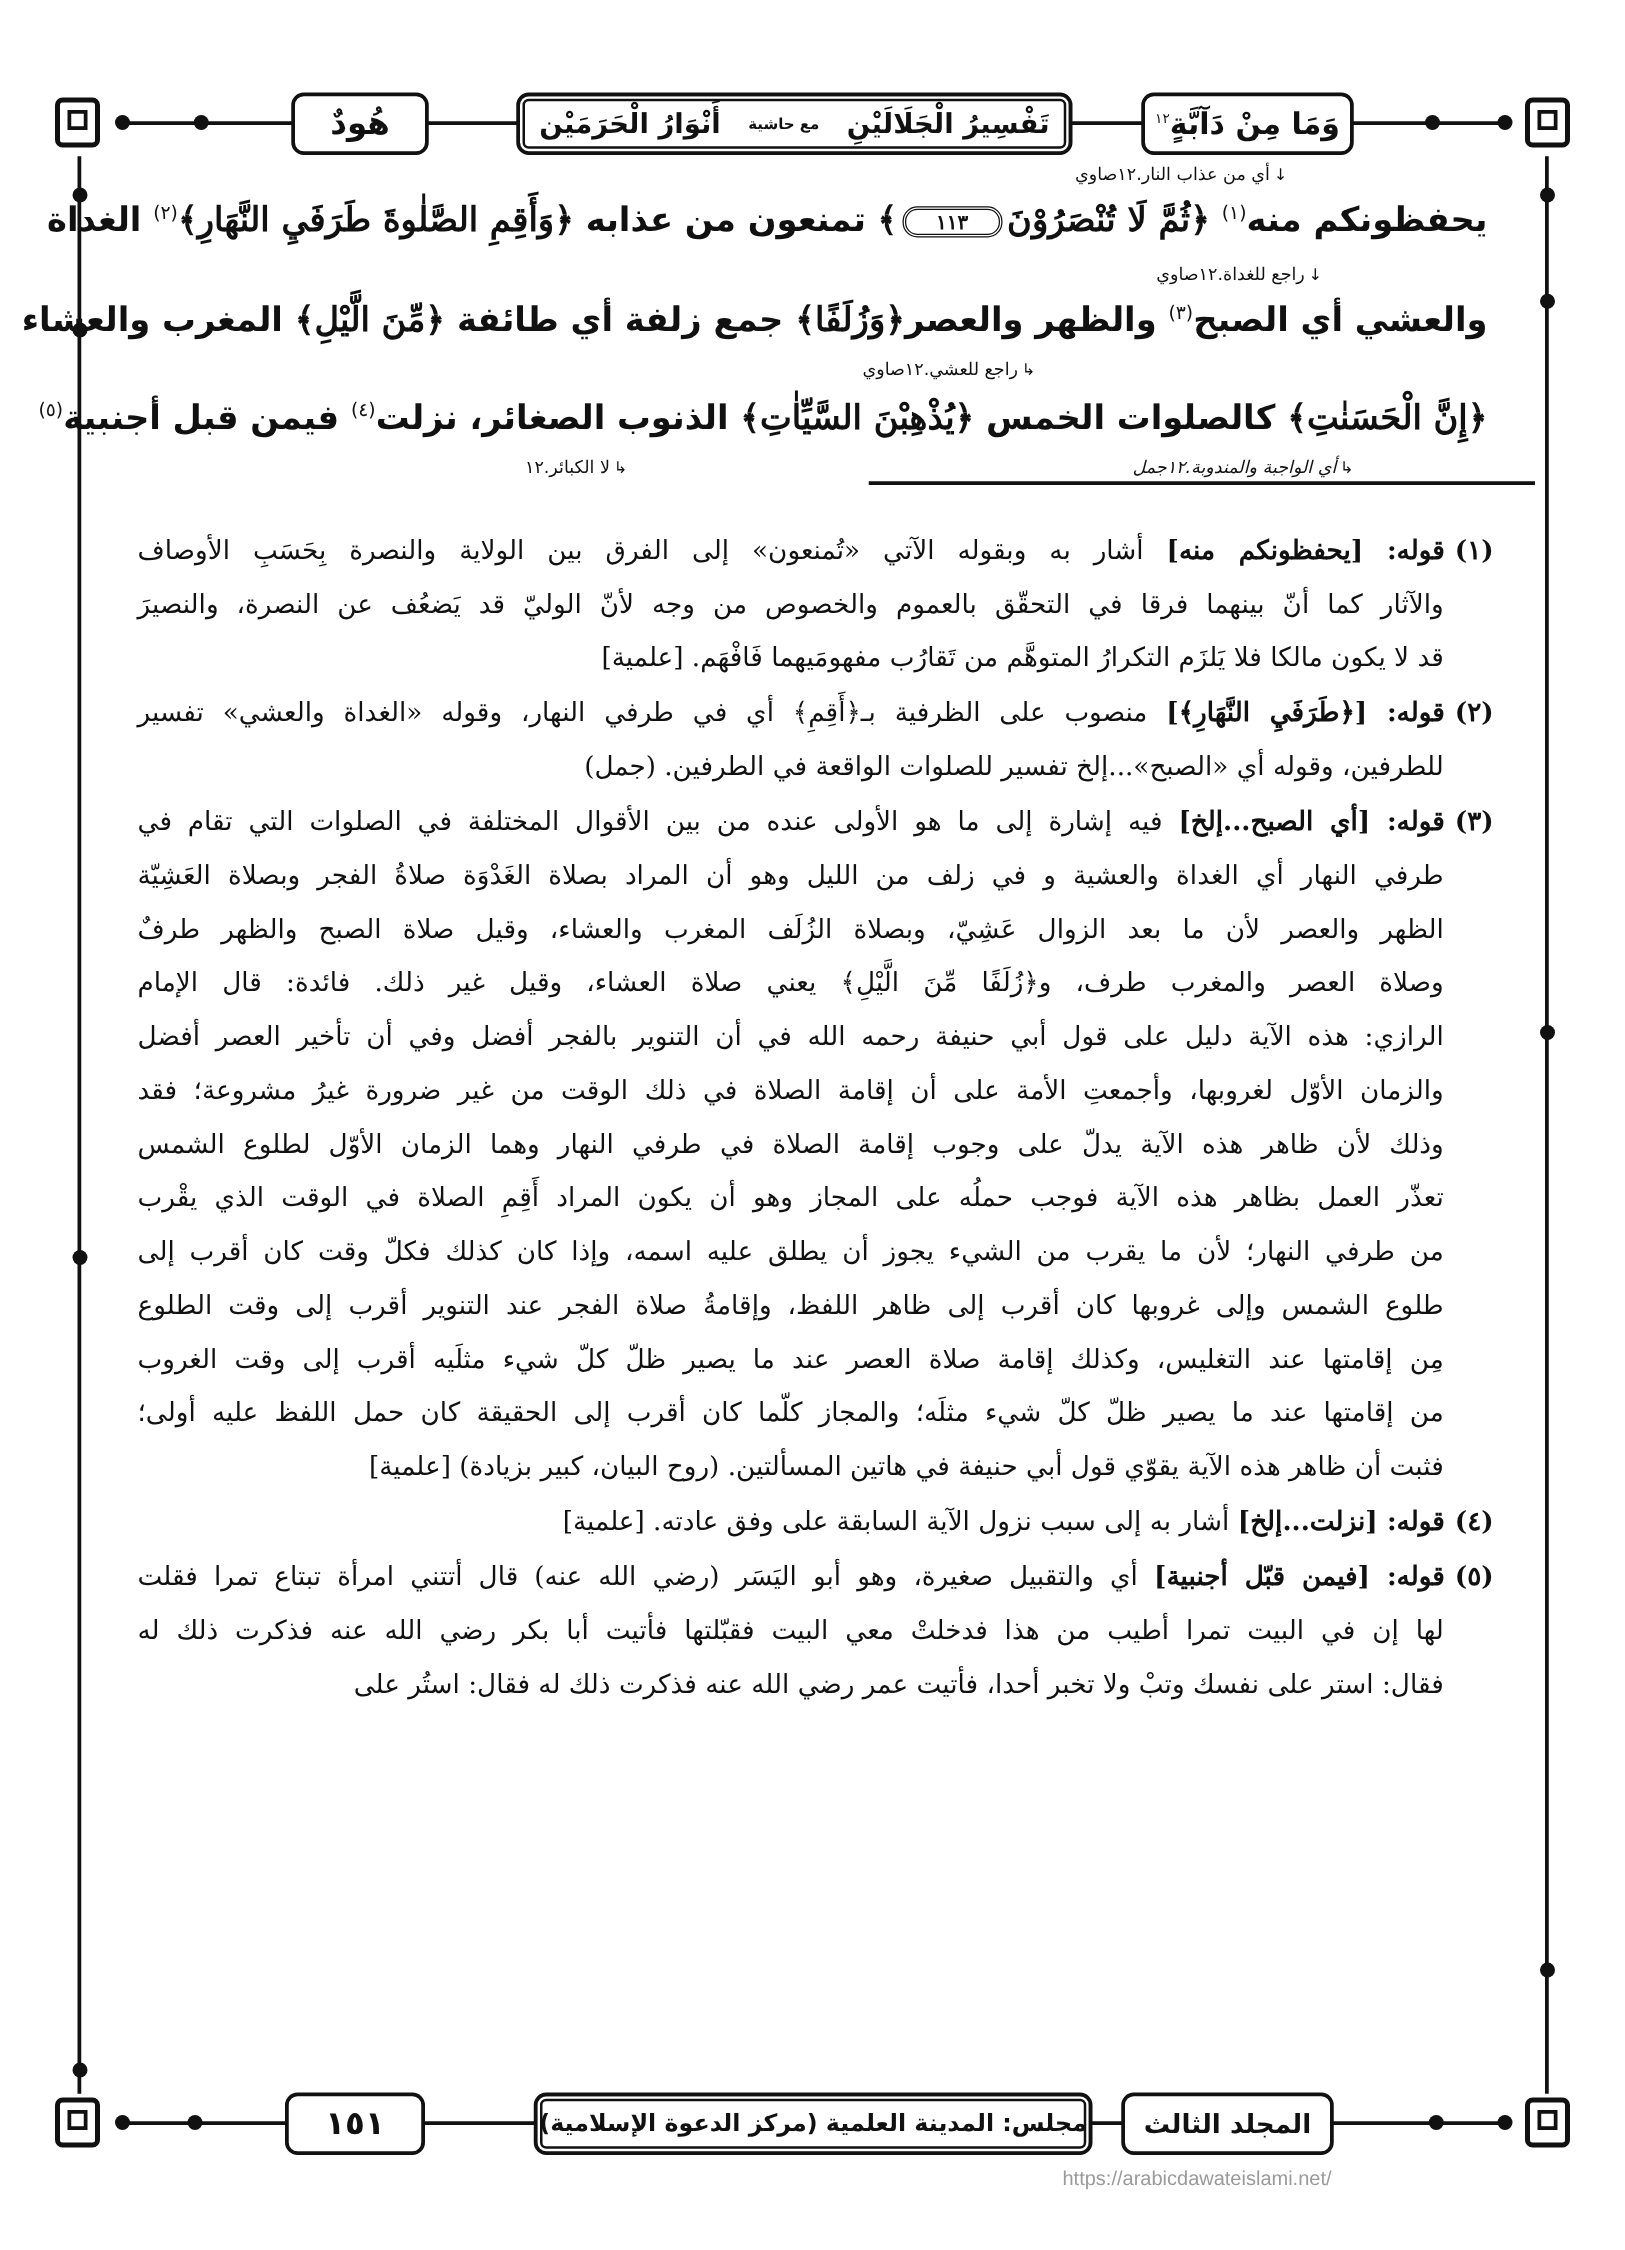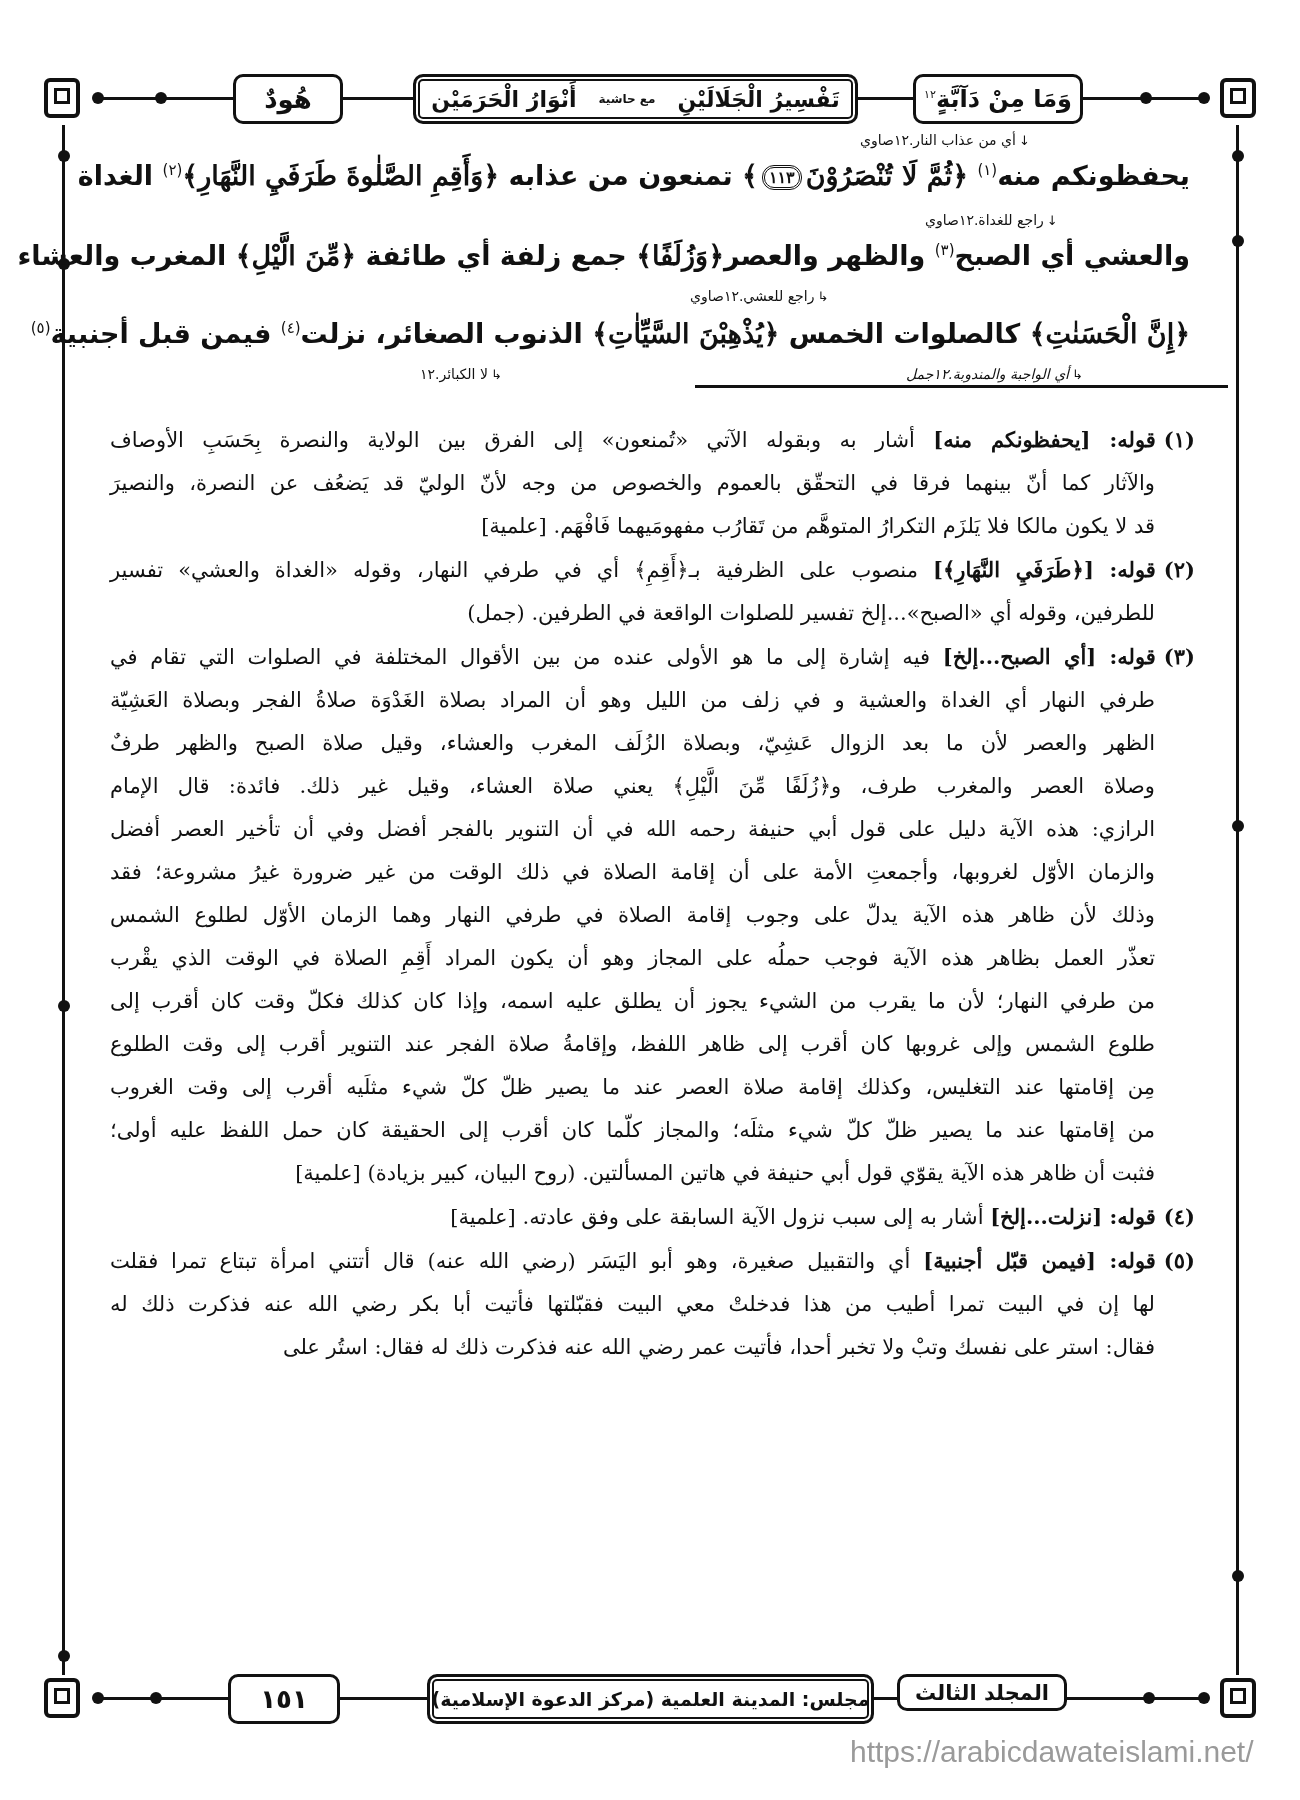--- a/index.html
+++ b/index.html
@@ -14,30 +14,30 @@
   .tbox { position:absolute; border:3px solid #111; border-radius:10px; background:#fff;
           display:flex; align-items:center; justify-content:center; box-sizing:border-box;
           font-family:"DejaVu Sans", sans-serif; font-weight:bold; direction:rtl; }
   .tbox.double { box-shadow: inset 0 0 0 2px #fff, inset 0 0 0 4px #111; }
   
   .matn { position:absolute; right:110px; left:110px; direction:rtl; text-align:justify;
           font-family:"DejaVu Sans", sans-serif; font-weight:bold; font-size:27px; white-space:nowrap; }
   .gloss { position:absolute; direction:rtl; font-family:"DejaVu Sans", sans-serif; font-size:14px; white-space:nowrap; }
   .gloss .arr { font-size:13px; margin-left:3px; }
   .quran { font-family:"DejaVu Serif", serif; }
-  .ayah-no { display:inline-block; border:3px double #111; border-radius:12px; padding:0 4px; font-size:16px; margin:0 4px; vertical-align:middle; }
+  .ayah-no { display:inline-block; border:3px double #111; border-radius:12px; padding:0 24px; font-size:16px; margin:0 4px; vertical-align:middle; }
   sup { font-size:15px; font-weight:normal; }
   .sep-rule { position:absolute; height:3px; background:#111; }
   
   .sharh { position:absolute; right:105px; left:110px; direction:rtl; font-family:"DejaVu Serif", serif; font-size:21px; line-height:43px; }
   .sharh p { margin:0 0 0 0; text-align:justify; text-align-last:right; }
   .sharh .num { font-weight:bold; margin-left:8px; }
   .sharh .qawl { font-weight:bold; }
   .sharh .indent { padding-right:40px; }
-  .url { position:absolute; font-family:"Liberation Sans", sans-serif; font-size:30px; color:#9a9a9a;text-align:right; }
+  .url { position:absolute; font-family:"Liberation Sans", sans-serif; font-size:16px; color:#9a9a9a;text-align:right; }
 </style>
 </head>
 <body>
 
 <div>
 
   <div class="hline" style="left:100px; right:100px; top:97px;"></div>
 
   <div class="hline" style="left:100px; right:100px; top:1697px;"></div>
 
@@ -144,17 +144,17 @@
     <p class="indent" style="text-align-last: justify;"><span>لها إن في البيت تمرا أطيب من هذا فدخلتْ معي البيت فقبّلتها فأتيت أبا بكر رضي الله عنه فذكرت ذلك له</span></p>
     <p class="indent" style="text-align-last: right;"><span>فقال: استر على نفسك وتبْ ولا تخبر أحدا، فأتيت عمر رضي الله عنه فذكرت ذلك له فقال: استُر على</span></p>
   </div>
 
 <div class="tbox" style="left:228px; top:1674px; width:112px; height:50px; font-size:26px;">
   <span>١٥١</span>
 </div>
 <div class="tbox double" style="left:383px; top:1674px; width:447px; height:50px; font-size:19px;margin-left:44px;">
   <span>مجلس: المدينة العلمية (مركز الدعوة الإسلامية)</span>
 </div>
-<div class="tbox" style="left:897px; top:1674px; width:170px; height:37px; font-size:21px;">
+<div class="tbox" style="left:897px; top:1674px; width:170px; height:50px; font-size:21px;">
   <span>المجلد الثالث</span>
 </div>
 
 <div class="url" style="left:850px; top:1735px;">https://arabicdawateislami.net/</div>
 
 </body></html>

